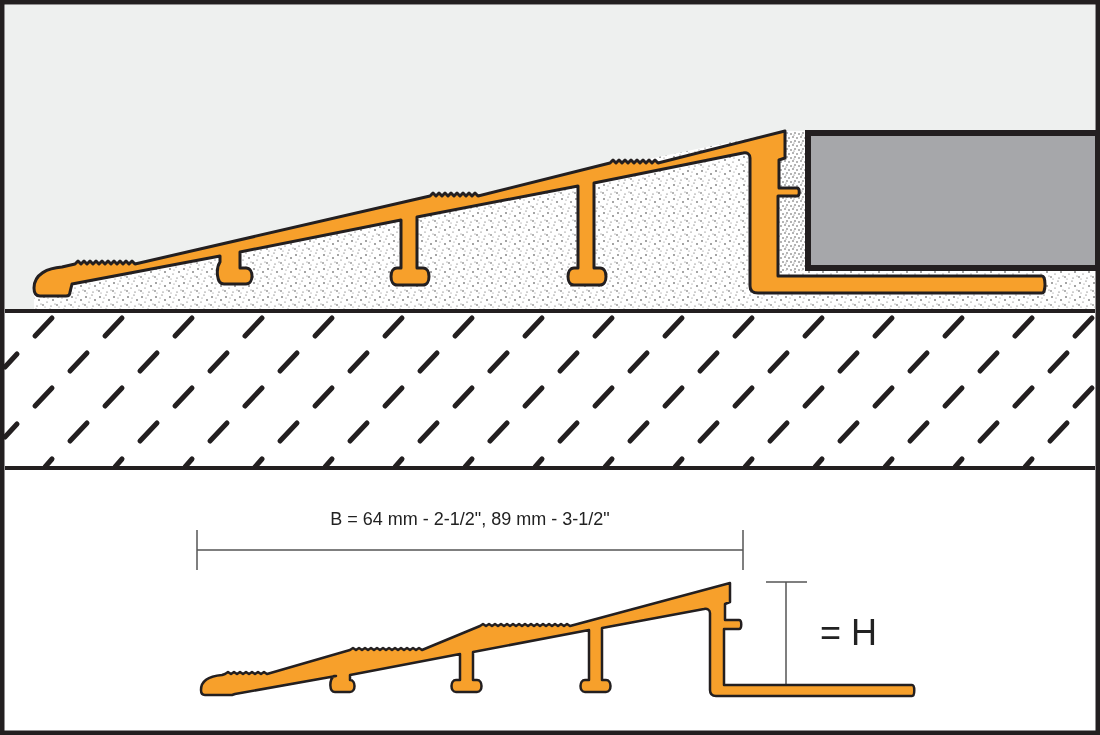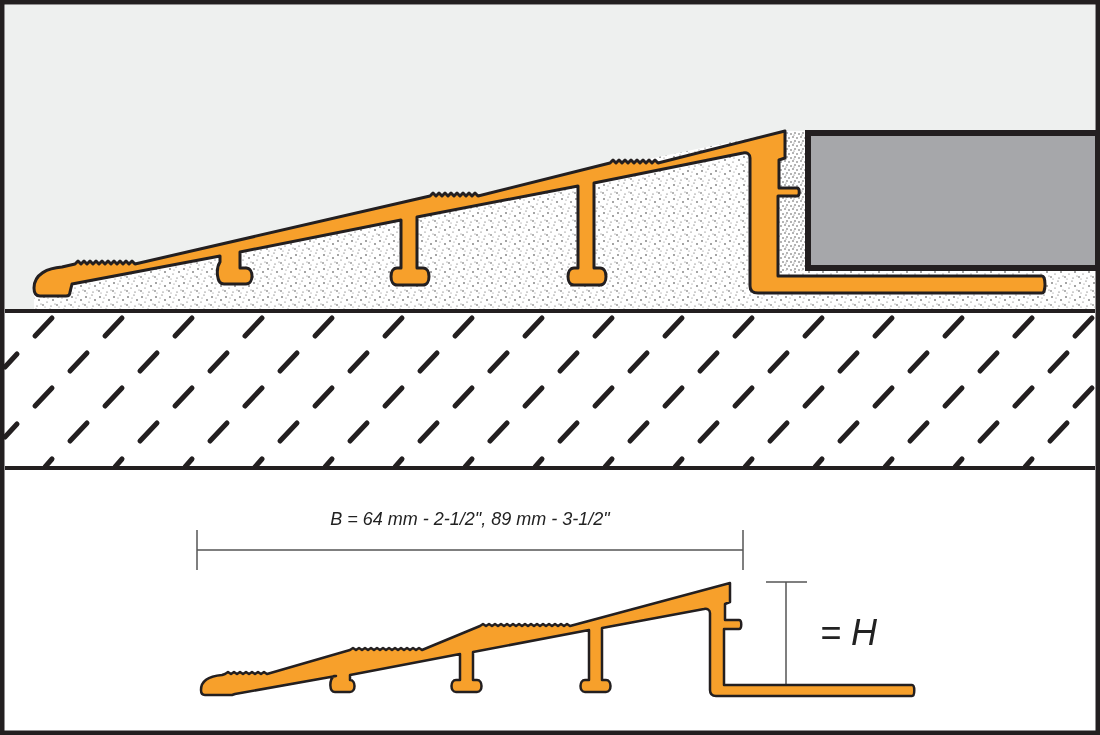--- a/index.html
+++ b/index.html
@@ -1,17 +1,17 @@
 <!DOCTYPE html>
 <html><head>
 <meta charset="utf-8">
 <style>
   html, body { margin: 0; padding: 0; background: #ffffff; }
   body { width: 1100px; height: 735px; overflow: hidden; font-family: "Liberation Sans", sans-serif; }
-  #canvas { position: relative; width: 1100px; height: 735px; font-style: italic; }
+  #canvas { position: relative; width: 1100px; height: 735px; }
   svg { display: block; }
   .label-text { font-family: "Liberation Sans", sans-serif; fill: #222222; }
 </style>
 </head>
 <body>
 
 <div id="canvas">
 <svg width="1100" height="735" viewBox="0 0 1100 735" xmlns="http://www.w3.org/2000/svg">
   <defs>
     <pattern id="stipple" width="14" height="14" patternUnits="userSpaceOnUse">

